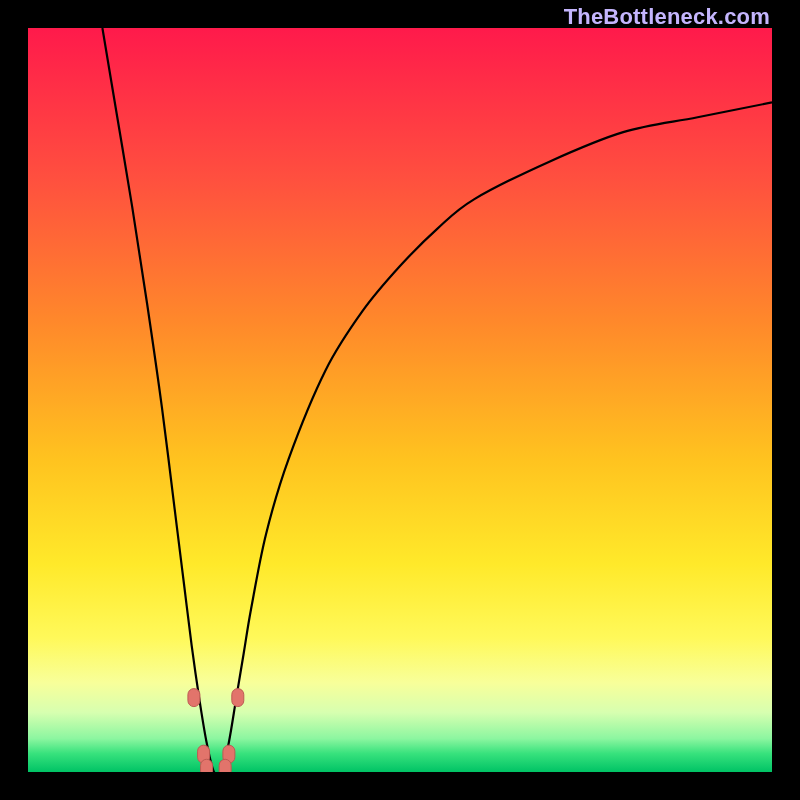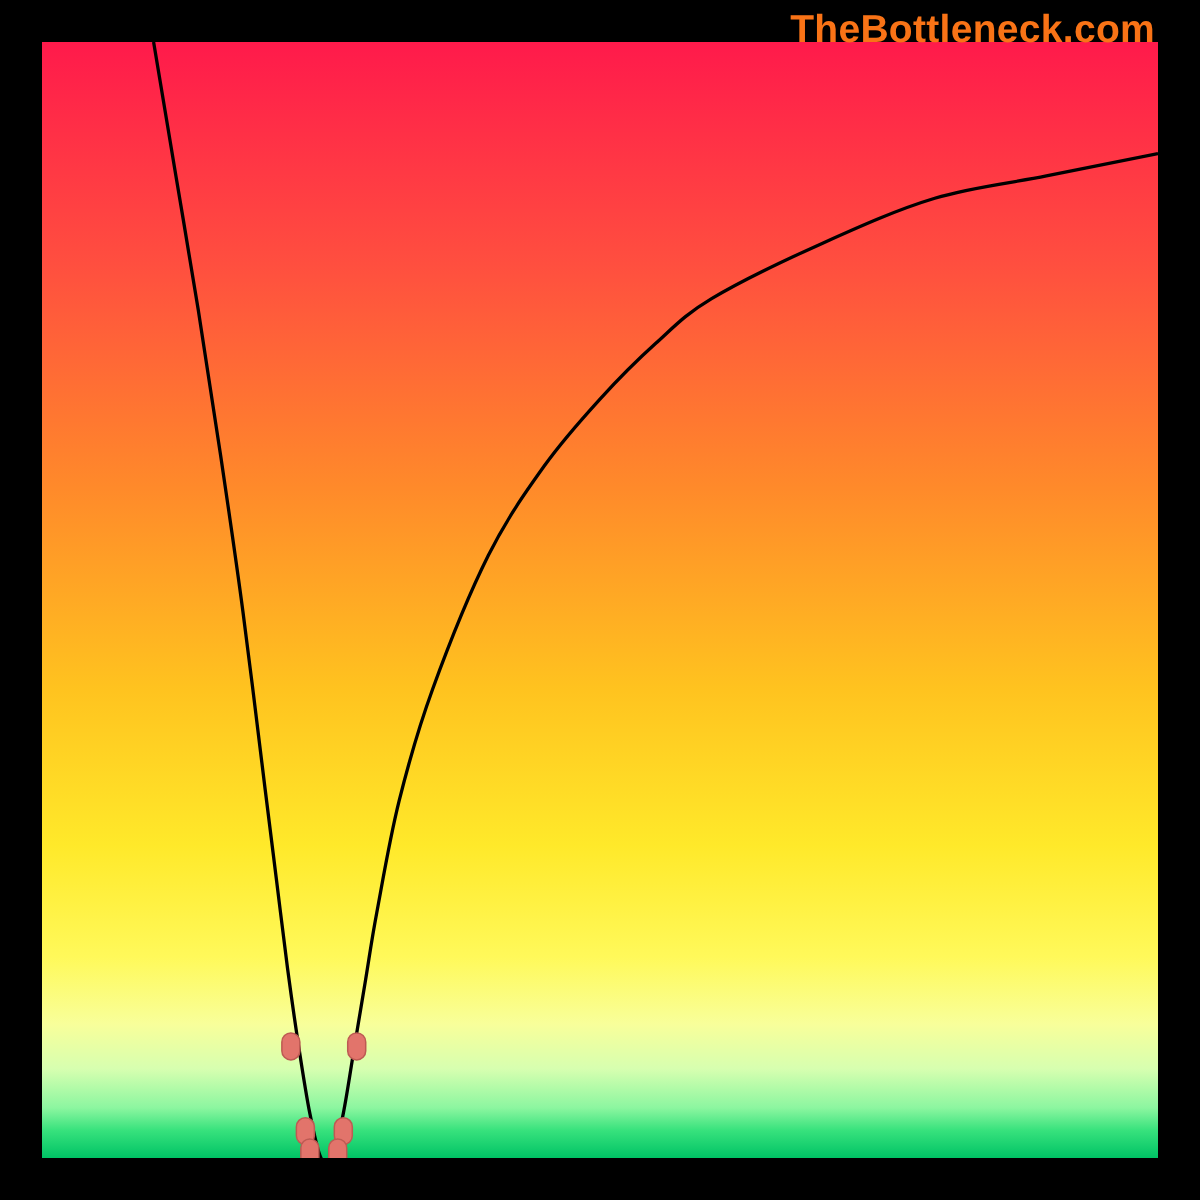--- a/index.html
+++ b/index.html
@@ -23,23 +23,23 @@
     left: 0;
     top: 0;
     width: 744px;
     height: 744px;
   }
   .watermark {
     position: absolute;
     top: 4px;
     right: 30px;
     font-family: Arial, Helvetica, sans-serif;
-    font-size: 26px;
+    font-size: 22px;
     font-weight: 600;
-    color: #f97316;
+    color: #c4b5fd;
     letter-spacing: 0.2px;
   }
 </style>
 </head>
 <body>
 
 <div class="frame">
   <svg class="plot" viewBox="0 0 744 744" preserveAspectRatio="none">
     <defs>
       <linearGradient id="bg-grad" x1="0" y1="0" x2="0" y2="1">

